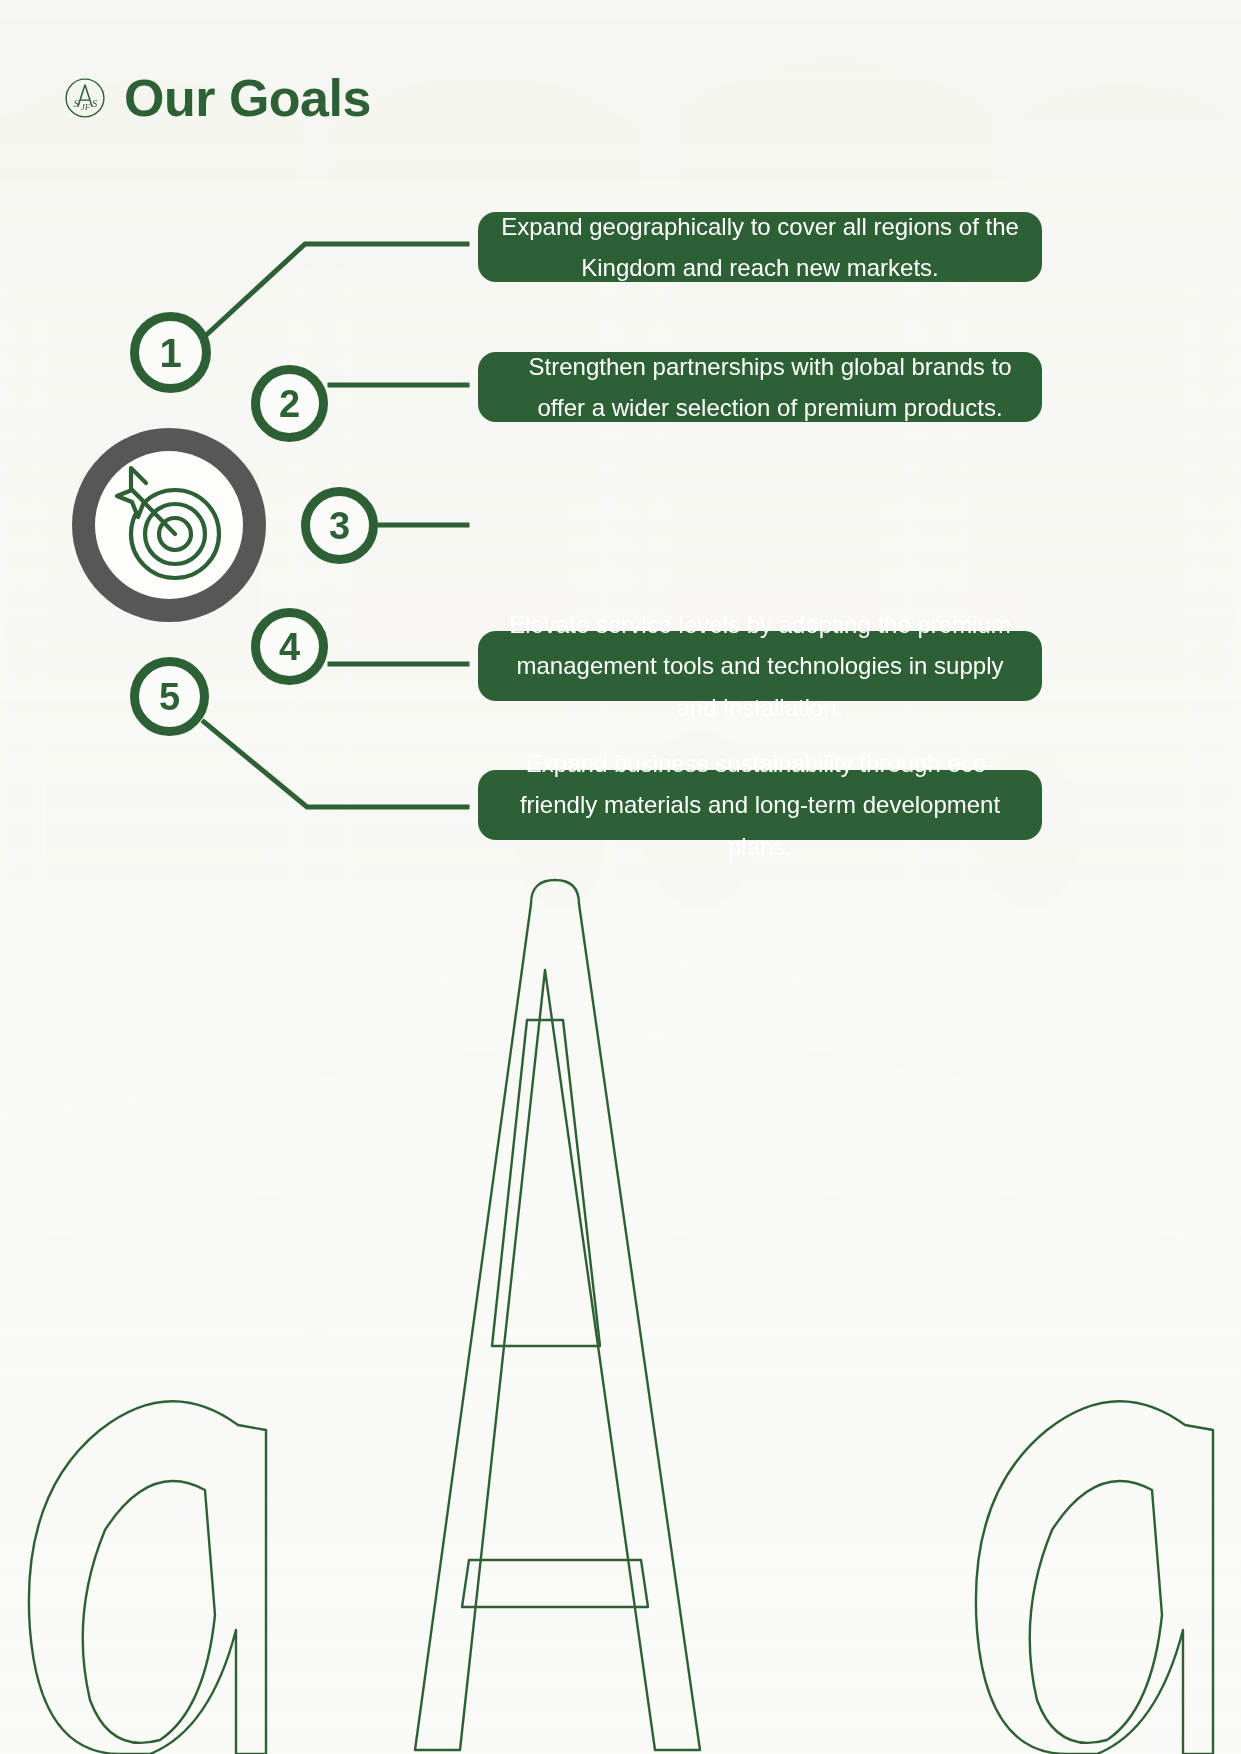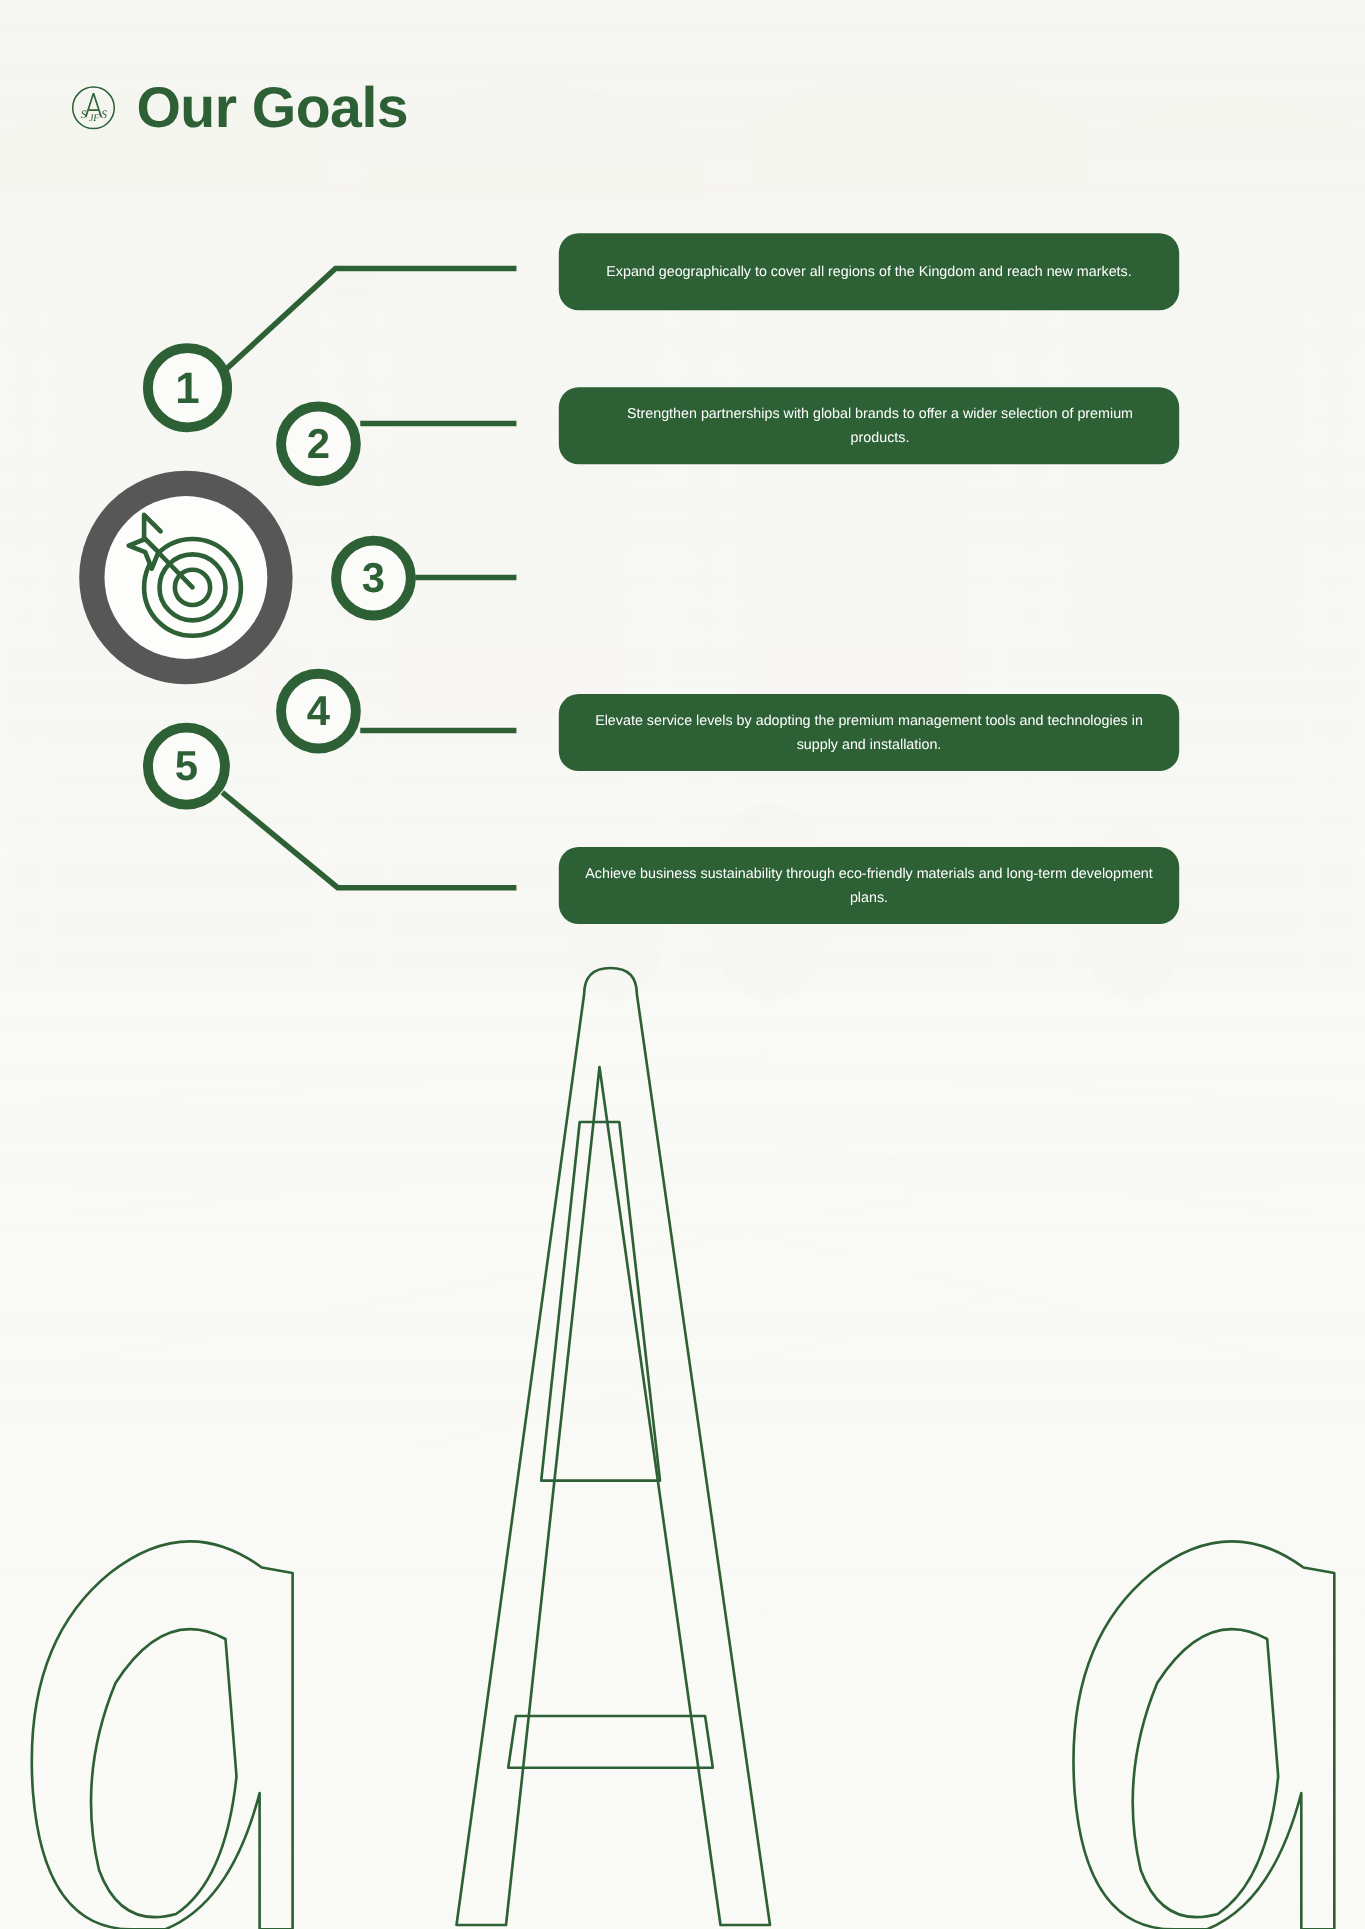--- a/index.html
+++ b/index.html
@@ -63,26 +63,25 @@
   .connectors { position:absolute; left:0; top:0; width:1241px; height:1754px; pointer-events:none; }
 
   
   .goal-box {
     position: absolute;
     left: 478px;
     width: 564px;
     background: #2d6135;
     border-radius: 18px;
     color: #ffffff;
-    font-size: 13px;
+    font-size: 24px;
     line-height: 1.72;
     text-align: center;
     display: flex; align-items: center; justify-content: center;
     padding: 8px 18px;
-    margin-left: 30px;
   }
   .goal-box.b1 { top: 212px; height: 70px; }
   .goal-box.b2 { top: 352px; height: 70px; padding-left: 38px; }
   .goal-box.b3 { top: 492px; height: 70px; }
   .goal-box.b4 { top: 631px; height: 70px; }
   .goal-box.b5 { top: 770px; height: 70px; }
   .goal-box span { display: block; }
 
   
   .letters-wm {
@@ -241,16 +240,16 @@
   <div class="goal-box b1">
     <span>Expand geographically to cover all regions of the Kingdom and reach new markets.</span>
   </div>
   <div class="goal-box b2">
     <span>Strengthen partnerships with global brands to offer a wider selection of premium products.</span>
   </div>
   <div class="goal-box b4">
     <span>Elevate service levels by adopting the premium management tools and technologies in supply and installation.</span>
   </div>
   <div class="goal-box b5">
-    <span>Achieve business sustainability through eco-friendly materials and long-term development plans.</span>
+    <span>Expand business sustainability through eco-friendly materials and long-term development plans.</span>
   </div>
 
 </div>
 
 </body></html>

